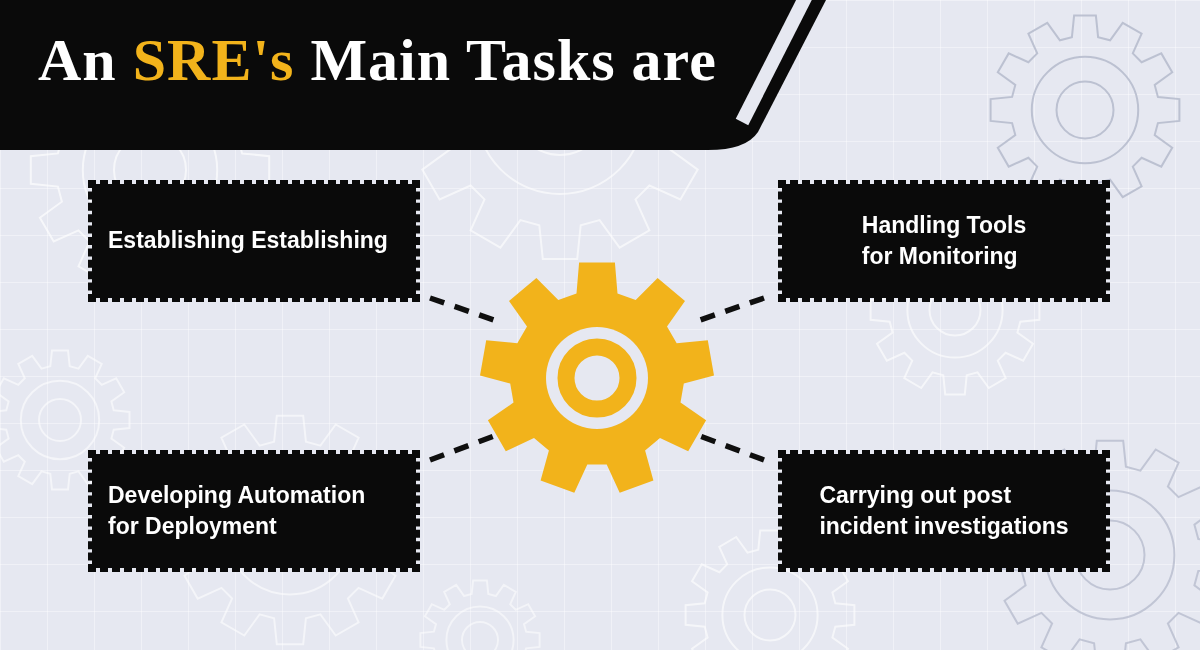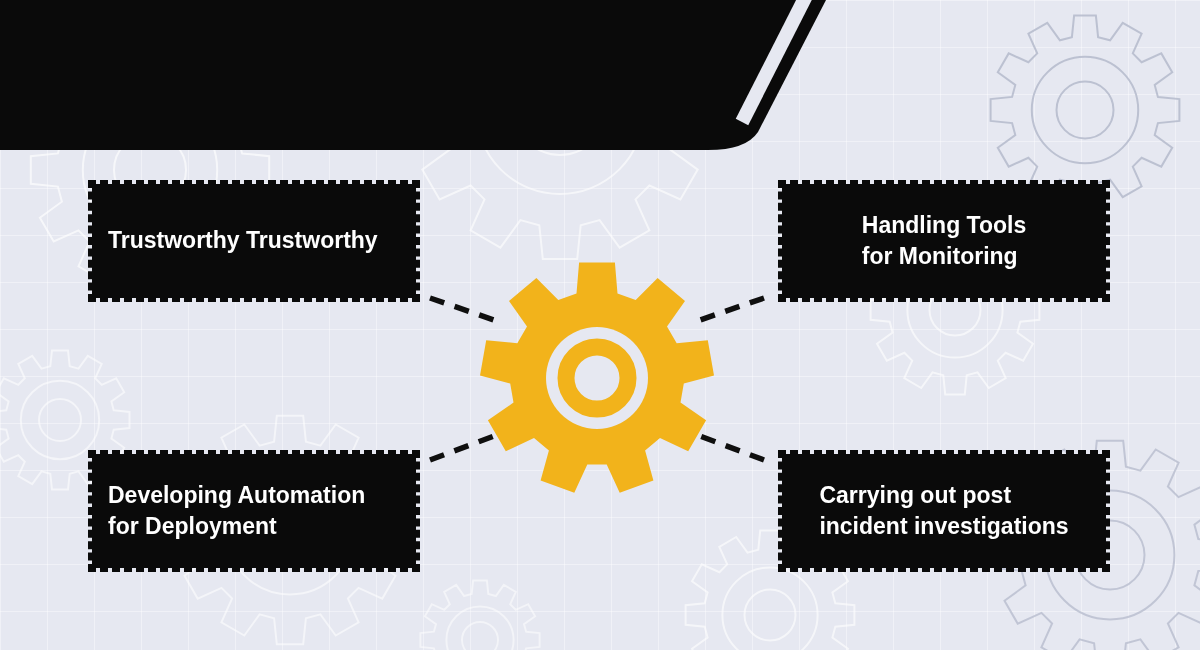--- a/index.html
+++ b/index.html
@@ -93,23 +93,24 @@
         <circle cx="597" cy="378" r="51" fill="#E6E8F1"></circle>
         <circle cx="597" cy="378" r="31" fill="none" stroke="#F2B31B" stroke-width="17"></circle>
       </g>
   </svg>
 
   <svg id="banner-layer" class="layer" width="1200" height="170" viewBox="0 0 1200 170">
     <path d="M0,0 L826,0 L758,132 Q746,150 708,150 L0,150 Z" fill="#0A0A0A"></path>
     <line x1="808" y1="-8" x2="742" y2="122" stroke="#E6E8F1" stroke-width="14"></line>
   </svg>
 
+  <h1 class="banner-title"><span>An </span><span class="hl">SRE's</span><span> Main Tasks are</span></h1>
 
   <div class="task-box align-left pos-tl">
-    <span class="task-label">Trustworthy Trustworthy</span>
+    <span class="task-label">Establishing Establishing</span>
   </div>
   <div class="task-box align-center pos-tr">
     <span class="task-label">Handling Tools
 for Monitoring</span>
   </div>
   <div class="task-box align-left pos-bl">
     <span class="task-label">Developing Automation
 for Deployment</span>
   </div>
   <div class="task-box align-center pos-br">

